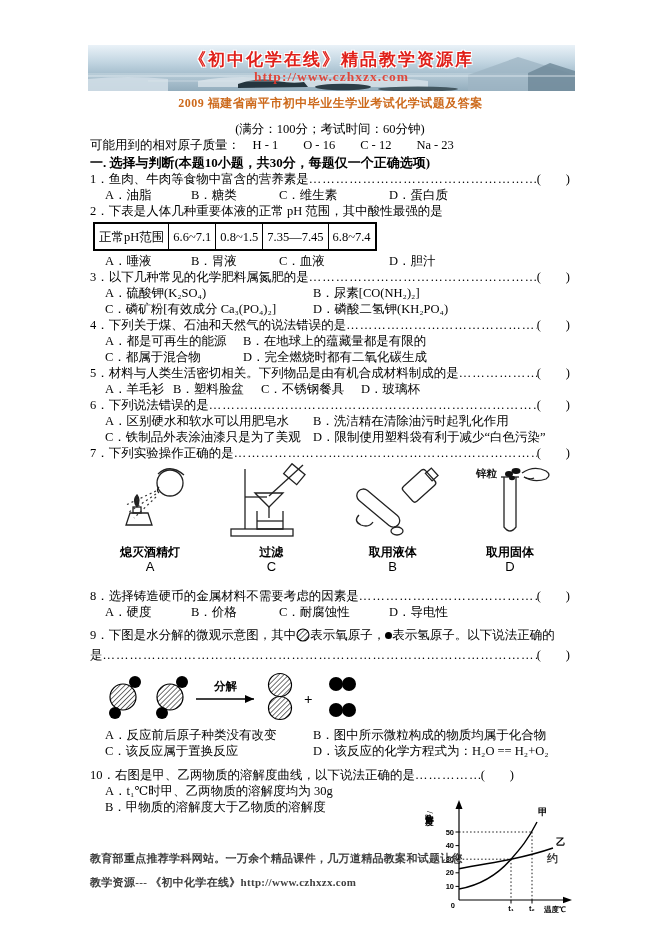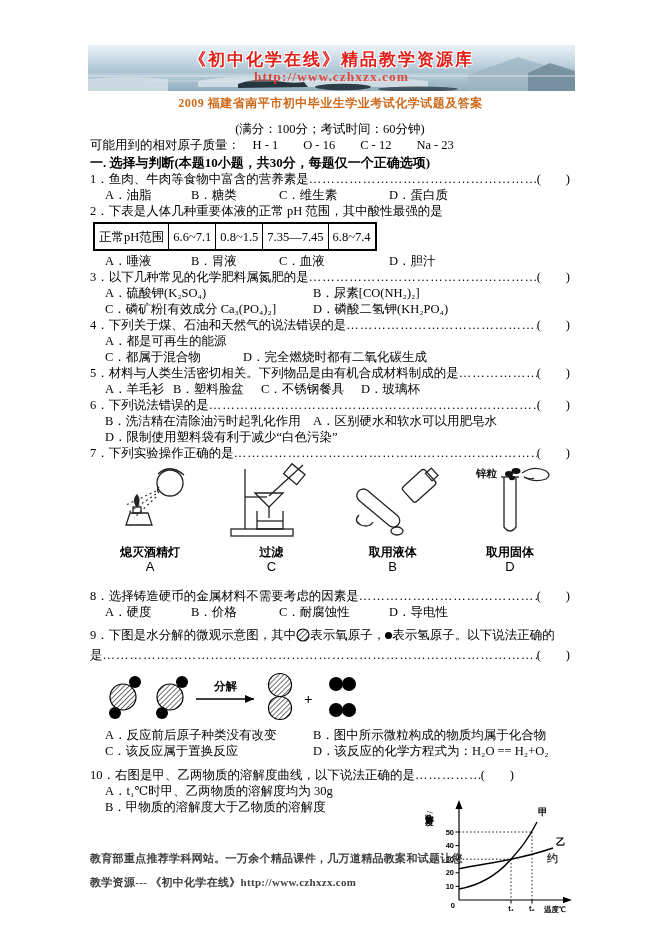--- a/index.html
+++ b/index.html
@@ -168,20 +168,21 @@
     </div>
 
     <div>
       <div class="qrow">
         <span class="stem">4．下列关于煤、石油和天然气的说法错误的是</span>
         <span class="leader"></span>
         <span class="bracket">(　　)</span>
       </div>
       <div class="opts opts2n">
         <span>A．都是可再生的能源</span>
+        <span>B．在地球上的蕴藏量都是有限的</span>
       </div>
       <div class="opts opts2n">
         <span>C．都属于混合物</span>
         <span>D．完全燃烧时都有二氧化碳生成</span>
       </div>
     </div>
 
     <div>
       <div class="qrow">
         <span class="stem">5．材料与人类生活密切相关。下列物品是由有机合成材料制成的是</span>
@@ -196,24 +197,25 @@
       </div>
     </div>
 
     <div>
       <div class="qrow">
         <span class="stem">6．下列说法错误的是</span>
         <span class="leader"></span>
         <span class="bracket">(　　)</span>
       </div>
       <div class="opts opts2w">
+        <span>A．区别硬水和软水可以用肥皂水</span>
         <span>B．洗洁精在清除油污时起乳化作用</span>
-        <span>A．区别硬水和软水可以用肥皂水</span>
-      </div>
-      <div class="opts opts2w">
+      </div>
+      <div class="opts opts2w">
+        <span>C．铁制品外表涂油漆只是为了美观</span>
         <span>D．限制使用塑料袋有利于减少“白色污染”</span>
       </div>
     </div>
 
     <div>
       <div class="qrow">
         <span class="stem">7．下列实验操作正确的是</span>
         <span class="leader"></span>
         <span class="bracket">(　　)</span>
       </div>

